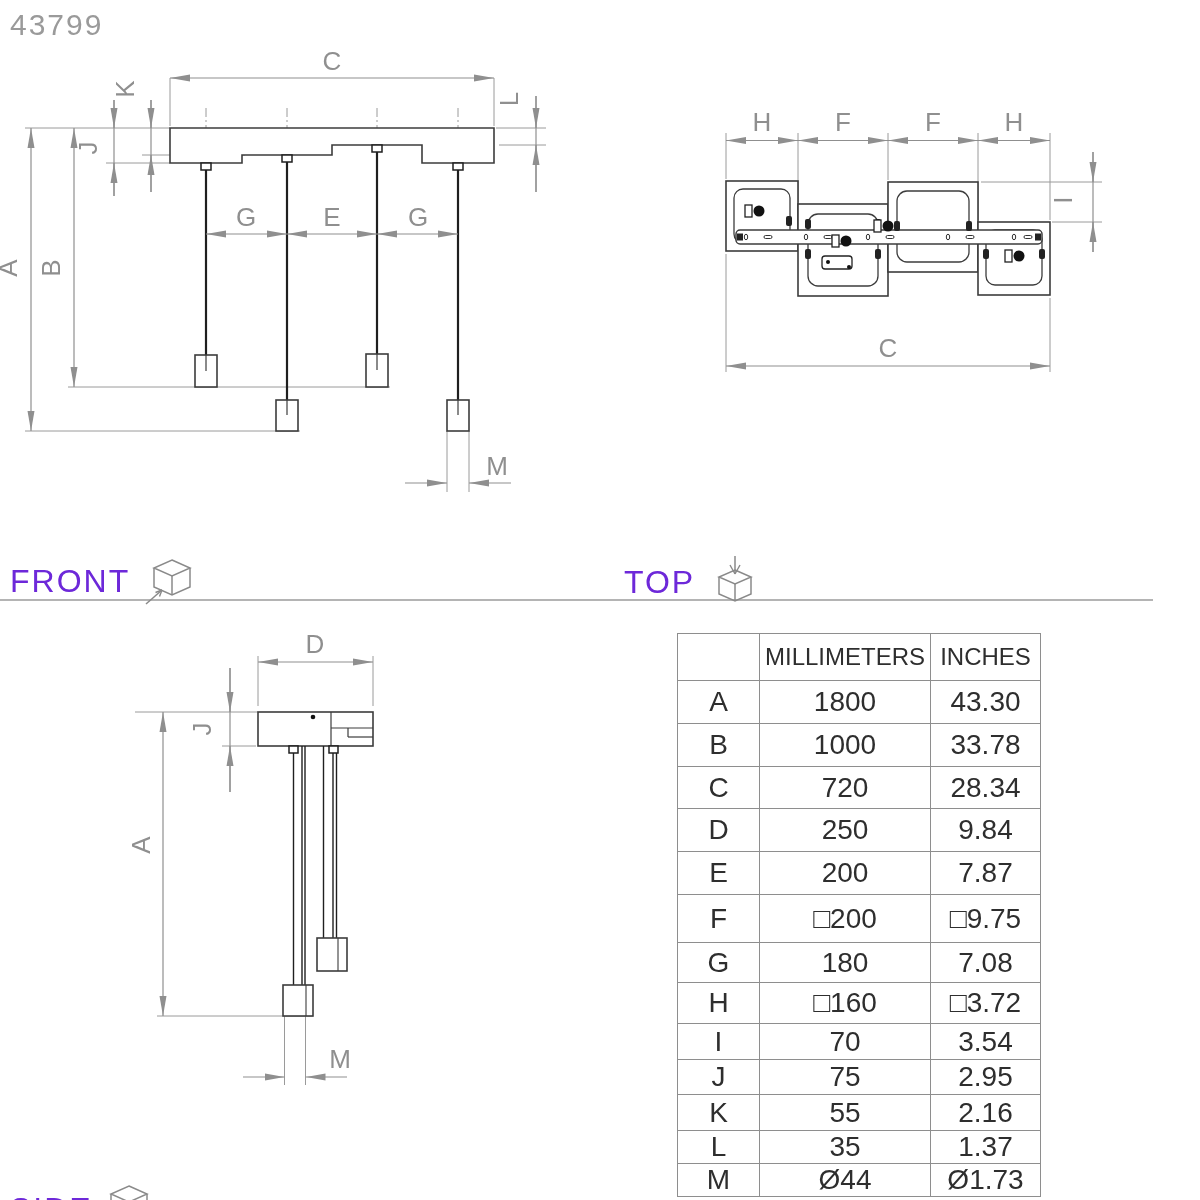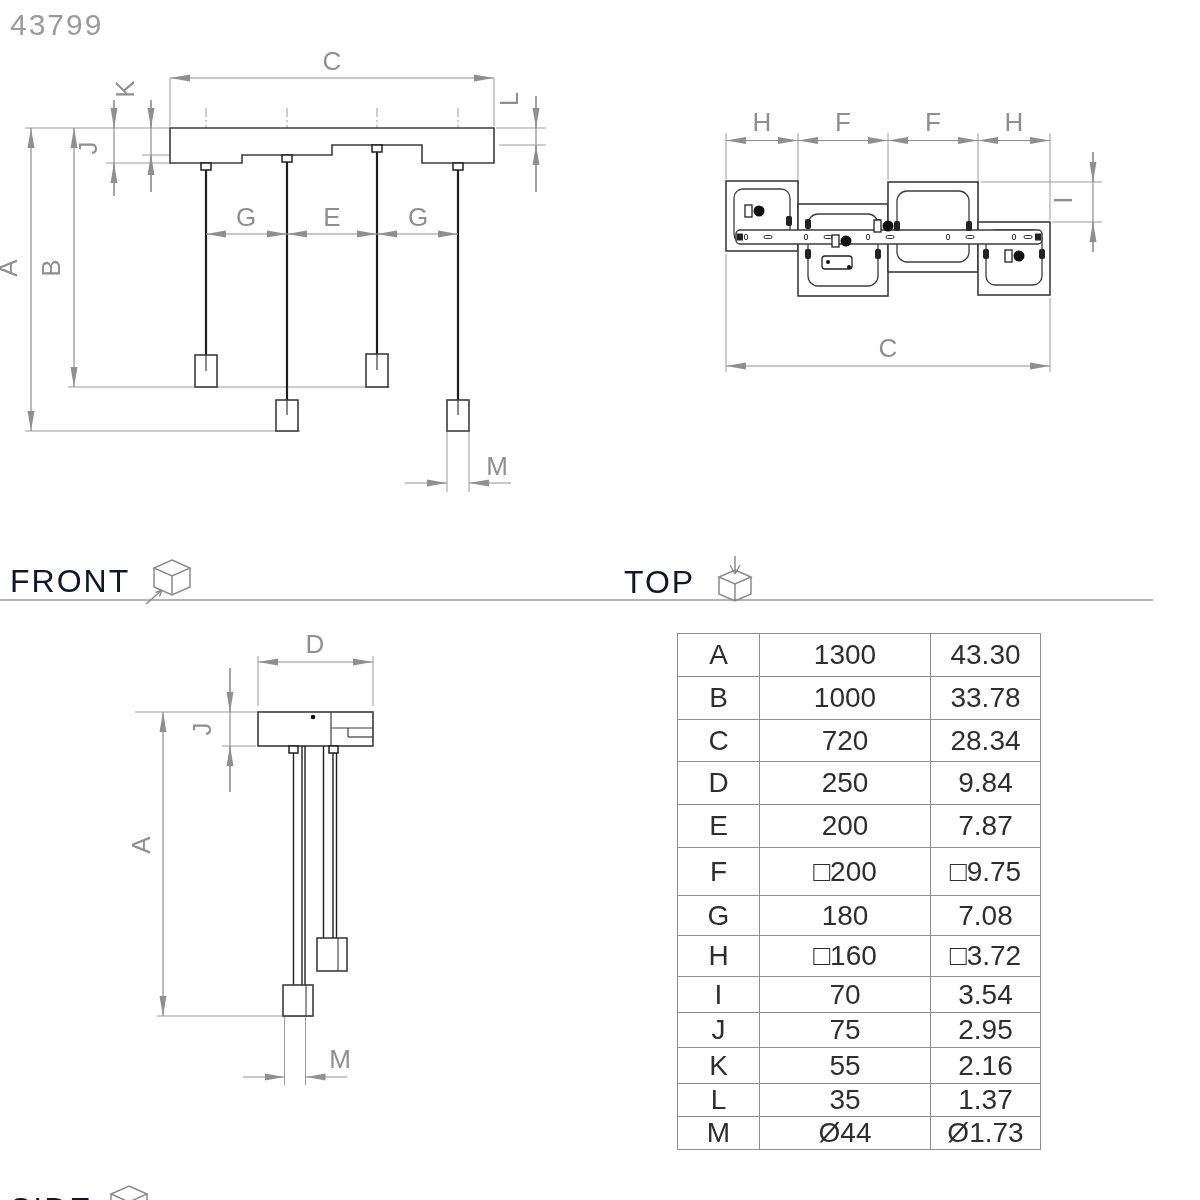--- a/index.html
+++ b/index.html
@@ -1,21 +1,21 @@
 <!DOCTYPE html>
 <html><head>
 <meta charset="utf-8">
 <style>
   html,body{margin:0;padding:0;background:#ffffff;}
   body{width:1200px;height:1200px;position:relative;font-family:"Liberation Sans",sans-serif;overflow:hidden;}
   #stage{position:absolute;left:0;top:0;width:1200px;height:1200px;}
   svg text{font-family:"Liberation Sans",sans-serif;}
   .dimtxt{font-size:26px;fill:#8f8f8f;}
   .doc-title{position:absolute;left:10px;top:8px;font-size:30px;color:#9a9a9a;letter-spacing:2px;text-align:right;}
-  .view-label{position:absolute;display:flex;align-items:center;gap:14px;color:#0f172a;}
+  .view-label{position:absolute;display:flex;align-items:center;gap:14px;color:#6d28d9;}
   .view-label .vtext{font-size:32px;letter-spacing:2px;}
   .divider{position:absolute;left:0;top:599px;width:1153px;height:2px;background:#b4b4b4;}
   table.dim-table{position:absolute;left:677px;top:633px;width:363px;border-collapse:collapse;table-layout:fixed;}
   table.dim-table td,table.dim-table th{border:1.5px solid #8e8e8e;text-align:center;vertical-align:middle;
     color:#2e2e2e;padding:0;overflow:hidden;white-space:nowrap;}
   table.dim-table th{font-weight:normal;font-size:24px;}
   table.dim-table td{font-size:28px;}
   col.c-label{width:82px;} col.c-mm{width:171px;} col.c-in{width:110px;}
 </style>
 </head>
@@ -304,23 +304,28 @@
   </svg>
 </div>
 
 <table class="dim-table">
   <colgroup>
       <col class="c-label">
       <col class="c-mm">
       <col class="c-in">
     </colgroup>
   <tbody>
+      <tr style="height:47px;">
+    <th></th>
+    <th>MILLIMETERS</th>
+    <th>INCHES</th>
+  </tr>
   <tr style="height:43px;">
     <td>A</td>
-    <td>1300</td>
+    <td>1800</td>
     <td>43.30</td>
   </tr>
   <tr style="height:43px;">
     <td>B</td>
     <td>1000</td>
     <td>33.78</td>
   </tr>
   <tr style="height:42px;">
     <td>C</td>
     <td>720</td>

